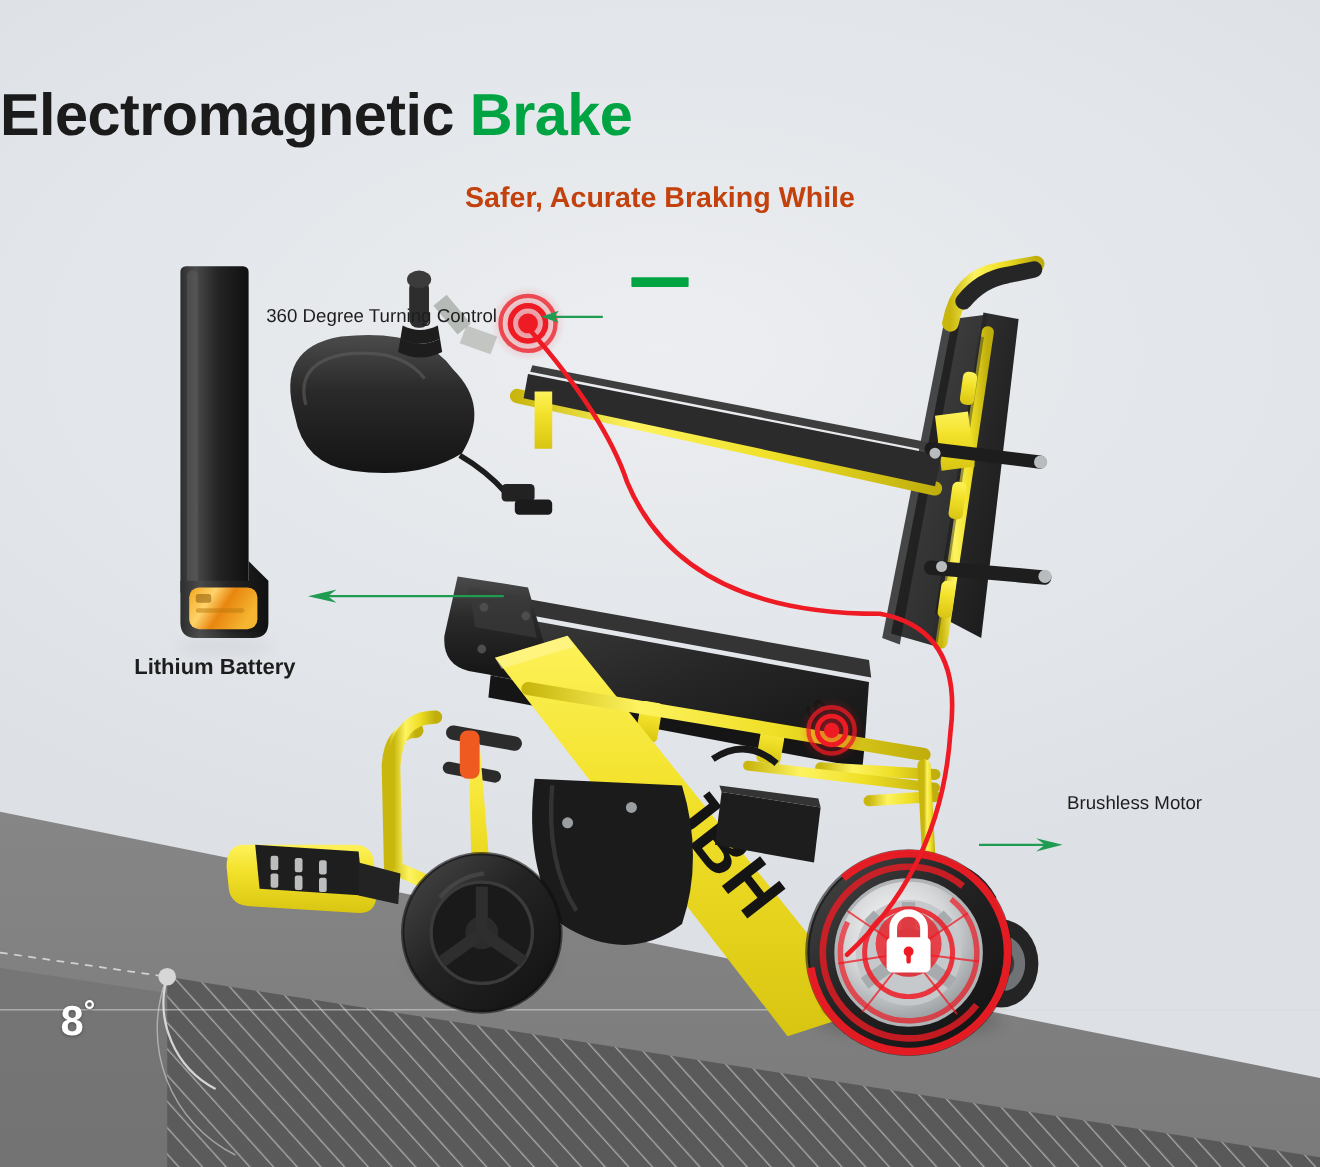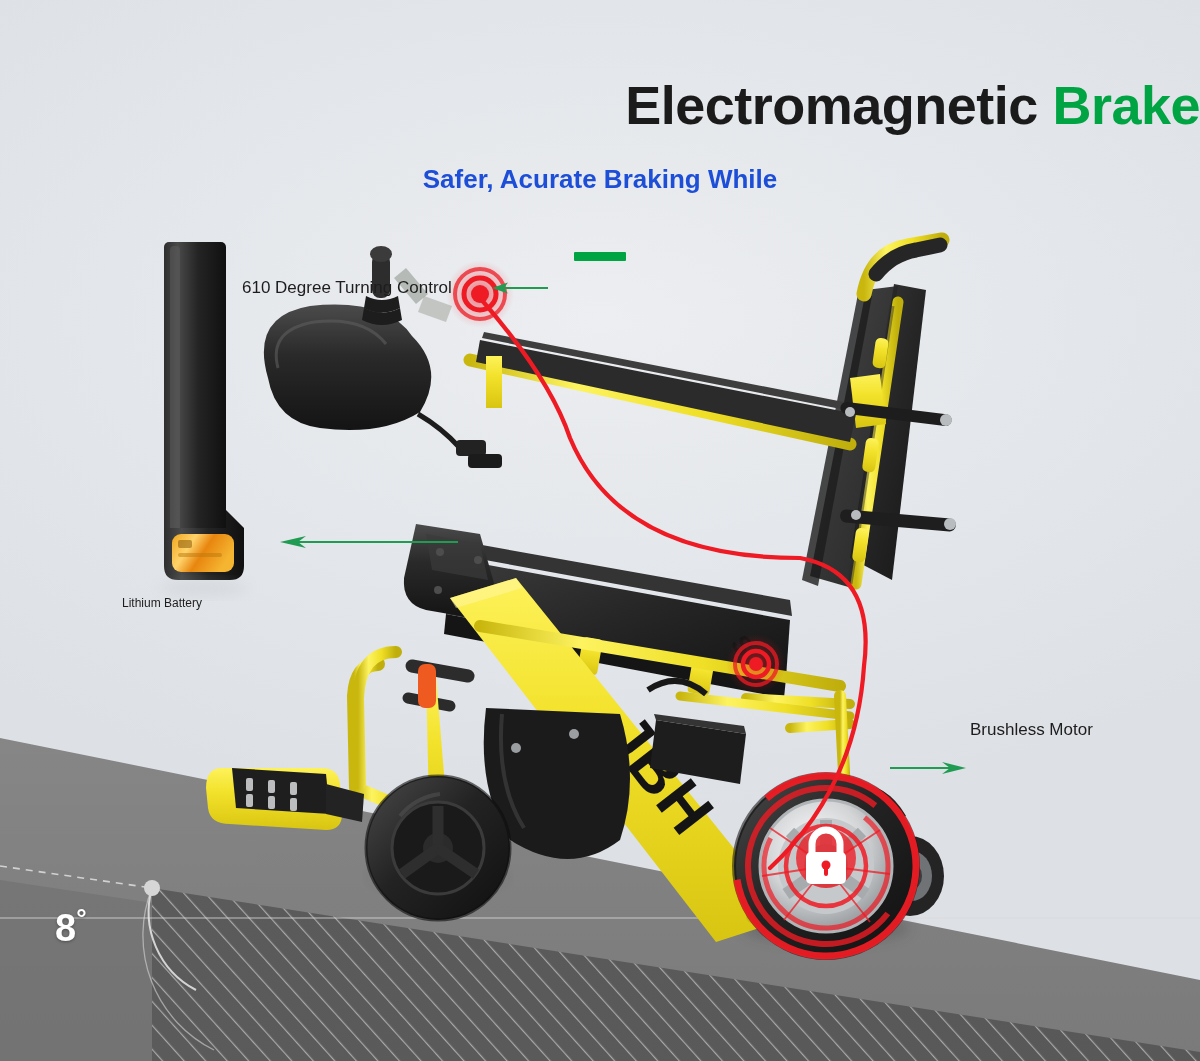--- a/index.html
+++ b/index.html
@@ -13,37 +13,37 @@
 
   
   .bg{
     position:absolute;inset:0;
     background:
       radial-gradient(900px 500px at 50% 30%, #eceef1 0%, #e3e6ea 55%, #dde0e5 100%);
   }
 
   
   .title{
-    position:absolute;top:78px;left:0;right:0;text-align:right;
+    position:absolute;top:78px;left:0;right:0;text-align:left;
     font-size:54px;font-weight:700;color:#1b1b1b;letter-spacing:-.5px;
     line-height:1;white-space:nowrap;
   }
   .title .accent{color:#00a443;}
   .subtitle{
     position:absolute;top:162px;left:0;right:0;text-align:center;
-    font-size:26px;font-weight:700;color:#1d4ed8;line-height:1.35;
+    font-size:26px;font-weight:700;color:#c2410c;line-height:1.35;
   }
   .divider{
     position:absolute;top:252px;left:50%;transform:translateX(-50%);
     width:52px;height:9px;background:#00a443;border-radius:1px;
   }
 
   
   .callout{position:absolute;font-size:17px;color:#1d1d1d;white-space:nowrap;}
-  .callout.bold{font-weight:400;font-size:12px;}
+  .callout.bold{font-weight:700;font-size:20px;}
   #label-turning{left:242px;top:278px;}
   #label-battery{left:122px;top:596px;}
   #label-motor{left:970px;top:720px;}
 
   
   .arrow{position:absolute;height:14px;}
   .arrow svg{display:block;overflow:visible;}
   #arrow-turning{left:492px;top:281px;width:56px;}
   #arrow-battery{left:280px;top:535px;width:178px;}
   #arrow-motor{left:890px;top:761px;width:76px;}
@@ -389,21 +389,21 @@
   <div class="title">
     <span>Electromagnetic </span><span class="accent">Brake</span>
   </div>
 
   <div class="subtitle">
     <div>Safer, Acurate Braking While</div>
   </div>
 
   <div class="divider"></div>
 
-  <div class="callout" id="label-turning">610 Degree Turning  Control</div>
+  <div class="callout" id="label-turning">360 Degree Turning  Control</div>
   <div class="arrow" id="arrow-turning">
     <svg viewBox="0 0 56 14" width="56" height="14">
       <line x1="10" y1="7" x2="56" y2="7" stroke="#1f9b52" stroke-width="2"></line>
       <path d="M 0 7 L 16 1.5 L 12 7 L 16 12.5 Z" fill="#1f9b52"></path>
     </svg>
   </div>
 
   <div class="callout bold" id="label-battery">Lithium Battery</div>
   <div class="arrow" id="arrow-battery">
     <svg viewBox="0 0 178 14" width="178" height="14">

